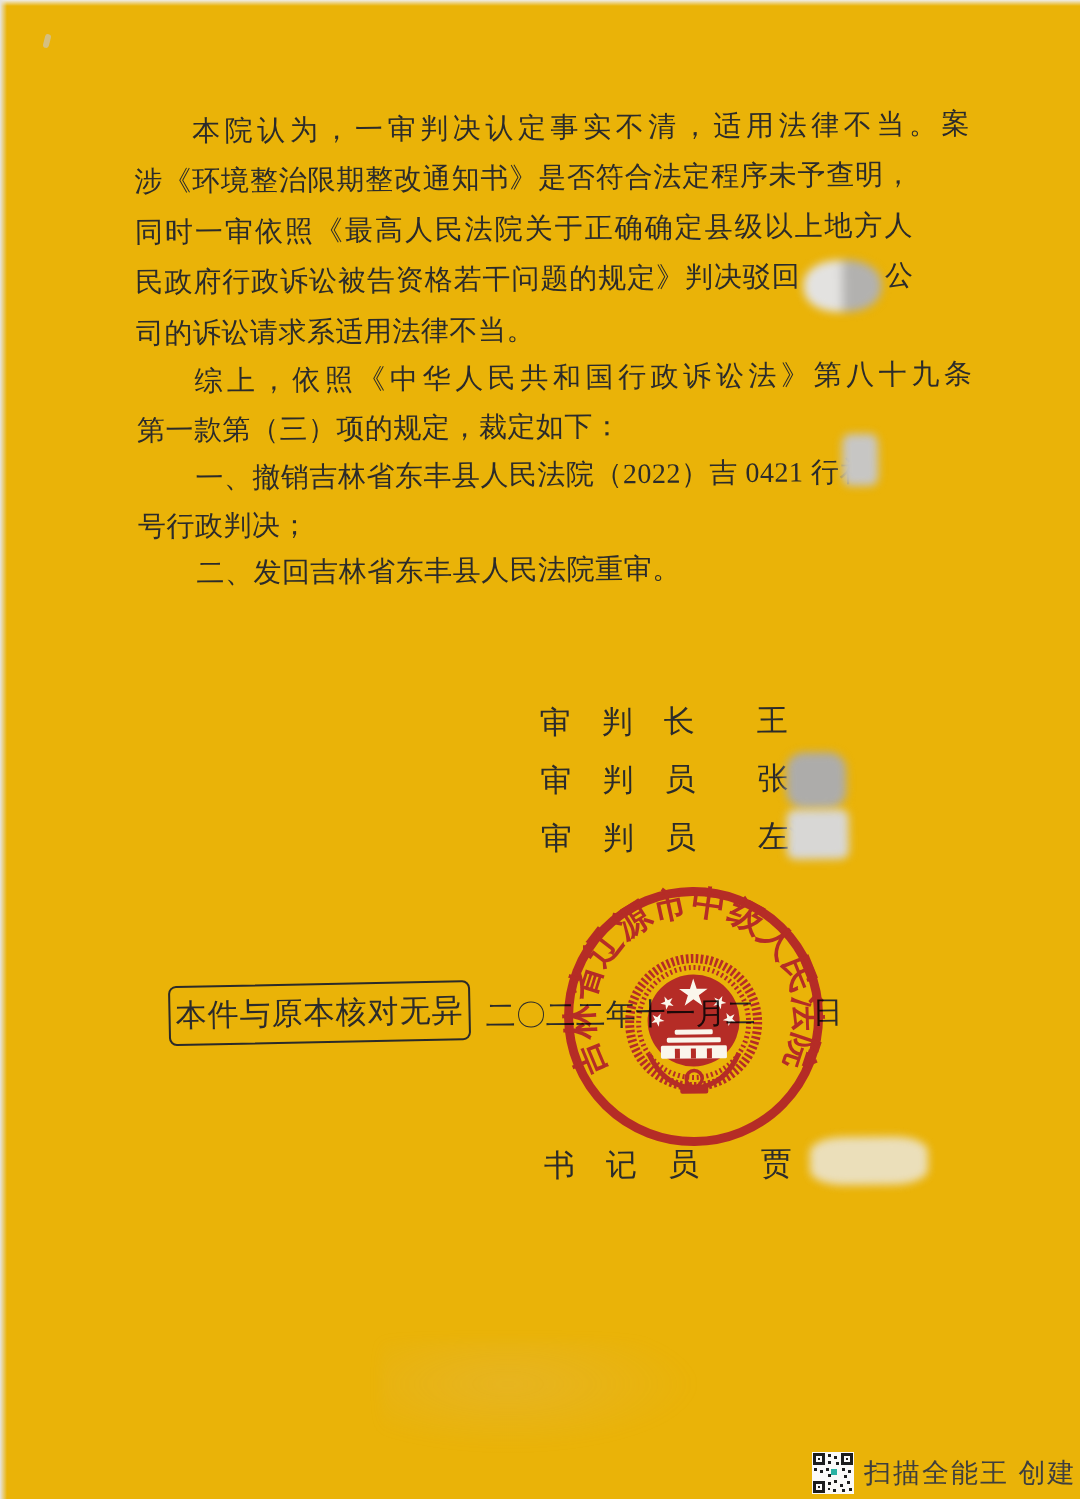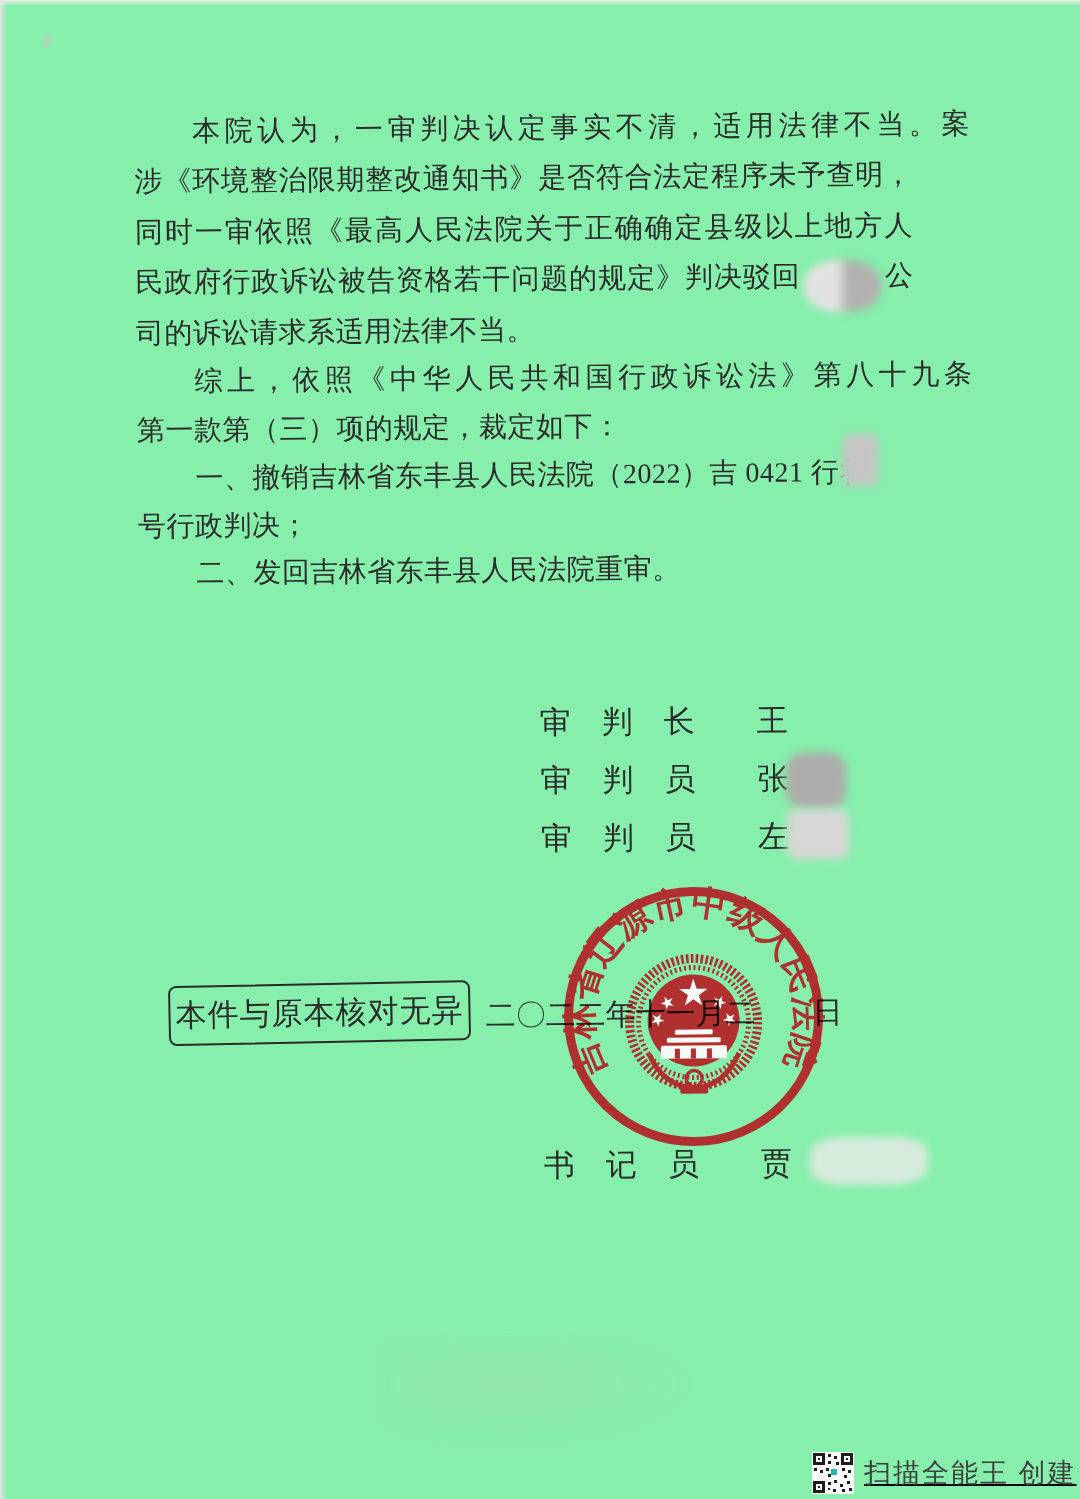--- a/index.html
+++ b/index.html
@@ -4,21 +4,21 @@
 <style>
   html,body{margin:0;padding:0;}
   body{
     width:1080px;height:1499px;
     background:#eceae7;
     font-family:"Liberation Serif","DejaVu Serif",serif;
     position:relative;overflow:hidden;
   }
   #page{
     position:absolute;inset:0;
-    background:#86efac;
+    background:#eab308;
   }
   
   .edge-left{position:absolute;left:0;top:0;width:7px;height:100%;
     background:linear-gradient(90deg,#e6e4e0,rgba(251,250,248,0));}
   .edge-top{position:absolute;left:0;top:0;width:100%;height:6px;
     background:linear-gradient(#efedea,rgba(251,250,248,0));}
   .speck{position:absolute;left:44px;top:34px;width:6px;height:14px;
     background:#c9c6c1;border-radius:3px;transform:rotate(14deg);opacity:.65;}
   .smudge{position:absolute;left:380px;top:1340px;width:320px;height:110px;
     background:radial-gradient(ellipse at 40% 40%,rgba(214,190,165,.16),rgba(214,190,165,0) 70%);
@@ -66,21 +66,21 @@
 
   
   .seal{position:absolute;left:556px;top:882px;width:270px;height:272px;
     z-index:3;mix-blend-mode:multiply;opacity:.95;}
 
   
   .clerkrow{position:absolute;left:540px;top:1145px;font-size:31px;color:#2b2b2b;white-space:nowrap;}
   .clerkrow .name{margin-left:62px;}
 
   
-  .credit{position:absolute;left:812px;top:1452px;display:flex;align-items:center;gap:10px;z-index:4;text-decoration:underline;}
+  .credit{position:absolute;left:812px;top:1452px;display:flex;align-items:center;gap:10px;z-index:4;}
   .credit-text{font-family:"Liberation Sans","DejaVu Sans",sans-serif;
     font-size:27px;color:#3e3e3e;letter-spacing:2px;}
 </style>
 </head>
 <body>
 
 <div id="page">
   <div class="edge-top"></div>
   <div class="edge-left"></div>
   <div class="speck"></div>

